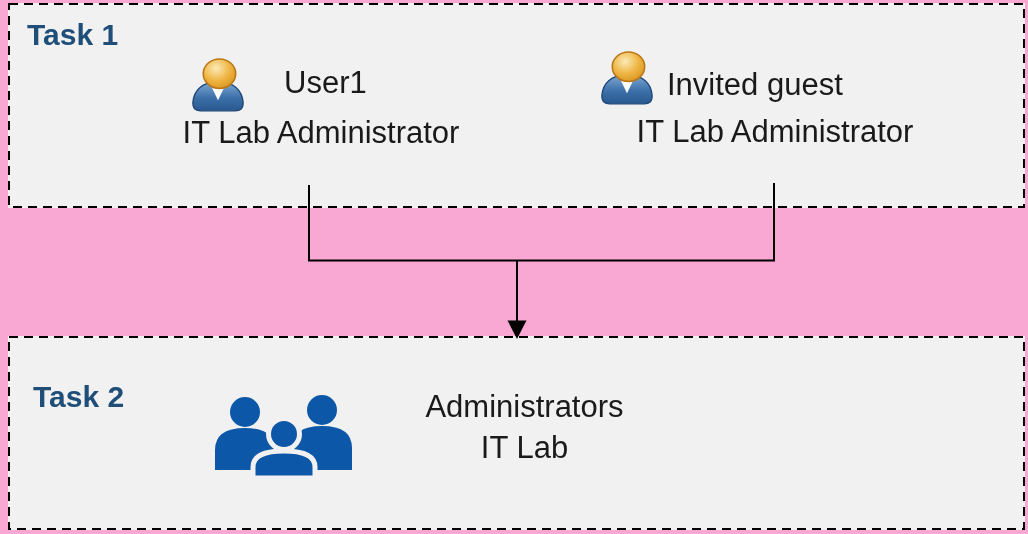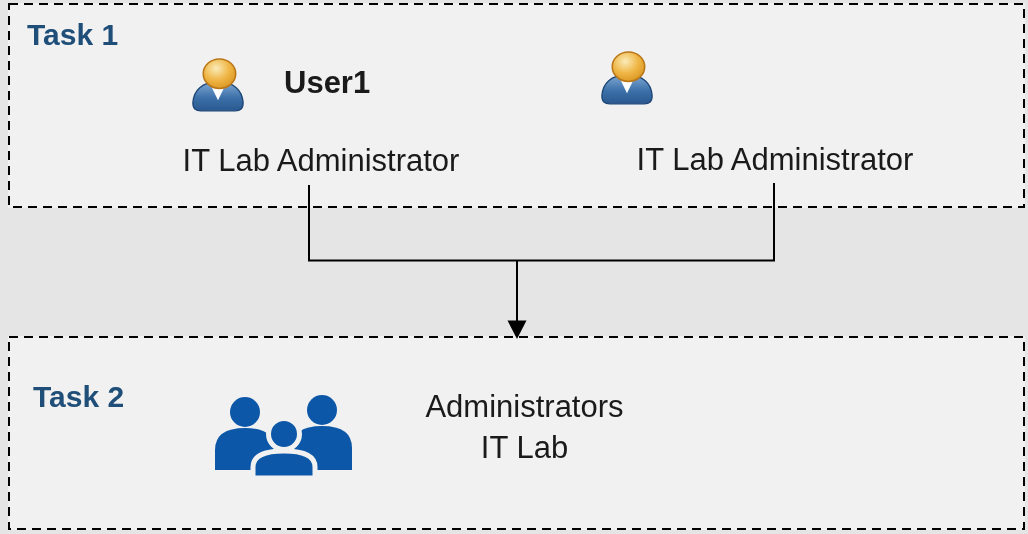--- a/index.html
+++ b/index.html
@@ -2,21 +2,21 @@
 <html><head>
 <meta charset="utf-8">
 <style>
   html, body { margin: 0; padding: 0; }
   body {
     width: 1028px; height: 534px;
     background: #ffffff;
     font-family: "Liberation Sans", "DejaVu Sans", sans-serif;
     overflow: hidden;
   }
-  #canvas { position: relative; width: 1028px; height: 534px; background: #e5e5e5; }
+  #canvas { position: relative; width: 1028px; height: 534px; background: #f9a8d4; }
 
   .task-box {
     position: absolute;
     background: #F1F1F1;
     box-sizing: border-box;
   }
   #task1-box { left: 8px; top: 3px;  width: 1017px; height: 205px; }
   #task2-box { left: 8px; top: 336px; width: 1017px; height: 194px; }
 
   .task-title {
@@ -33,34 +33,32 @@
   .person-icon { position: absolute; width: 62px; height: 56px; }
   #p1-icon { left: 187px; top: 56px; }
   #p2-icon { left: 596px; top: 49px; }
 
   .person-name {
     position: absolute;
     font-size: 31px;
     color: #1A1A1A;
     line-height: 31px;
     white-space: nowrap;
-    font-weight: bold;
   }
   #p1-name { left: 284px; top: 67px; }
   #p2-name { left: 667px; top: 69px; }
 
   .person-role {
     position: absolute;
     font-size: 31px;
     color: #1A1A1A;
     line-height: 31px;
     width: 366px;
     text-align: center;
     white-space: nowrap;
-    margin-top: 28px;
   }
   #p1-role { left: 138px; top: 117px; }
   #p2-role { left: 592px; top: 116px; }
 
   #group-icon { position: absolute; left: 215px; top: 395px; width: 137px; height: 83px; }
 
   #group-label {
     position: absolute;
     left: 394px; top: 386px;
     width: 261px;
@@ -120,20 +118,21 @@
       <radialGradient id="headGrad2" cx="0.4" cy="0.32" r="0.75">
         <stop offset="0" stop-color="#FAEBB8"></stop>
         <stop offset="0.55" stop-color="#EFB544"></stop>
         <stop offset="1" stop-color="#D8941F"></stop>
       </radialGradient>
     </defs>
     <path d="M31.5 26.5 C15 26.5 7 35 6 47 C5.5 53.5 9 55.8 14 55.8 L49 55.8 C54 55.8 57.5 53.5 57 47 C56 35 48 26.5 31.5 26.5 Z" fill="url(#bodyGrad2)" stroke="#1F4878" stroke-width="1.4"></path>
     <path d="M23 27.5 L31.5 45 L40 27.5 Z" fill="#FFFFFF"></path>
     <ellipse cx="33" cy="18" rx="16.5" ry="15" fill="url(#headGrad2)" stroke="#B97718" stroke-width="1.6"></ellipse>
   </svg>
+  <div id="p2-name" class="person-name">Invited guest</div>
   <div id="p2-role" class="person-role">IT Lab Administrator</div>
 
   <svg id="group-icon" viewBox="0 0 137 83">
     <g fill="#0D57A8">
 
       <circle cx="30" cy="17" r="15"></circle>
       <path d="M0 75 L0 55 Q0 33 30 33 Q60 33 60 55 L60 75 Z"></path>
 
       <circle cx="107" cy="15" r="15"></circle>
       <path d="M77 75 L77 53 Q77 31 107 31 Q137 31 137 53 L137 75 Z"></path>

